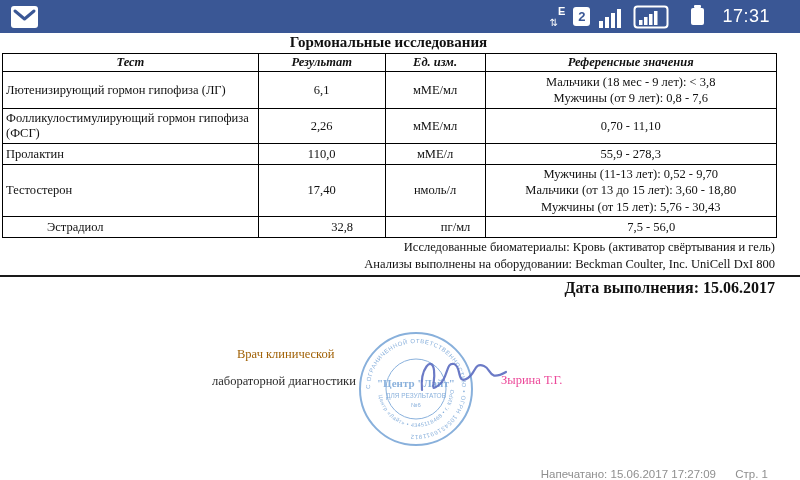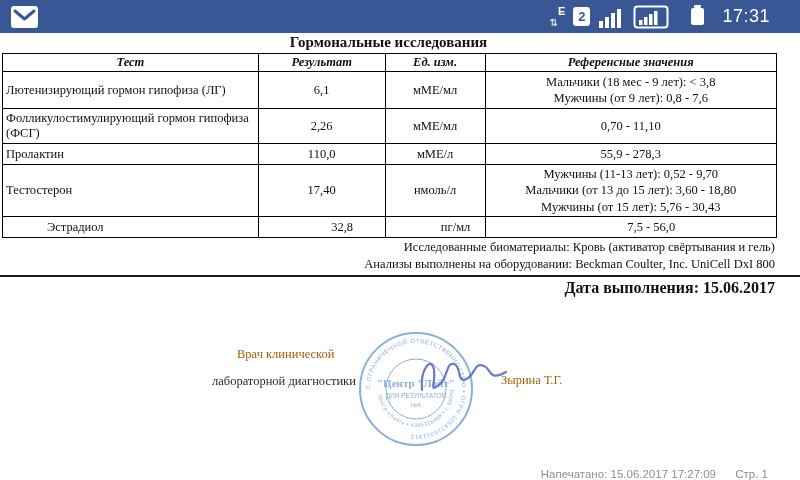--- a/index.html
+++ b/index.html
@@ -37,21 +37,21 @@
   tr.r1 td { height:37px; } tr.r2 td { height:35px; } tr.r3 td { height:21px; }
   tr.r4 td { height:52px; } tr.r5 td { height:21px;padding-left:44px; }
 
   .after-table { width:777px; text-align:right; font-size:12.5px; line-height:1.2; padding-top:2px; padding-right:2px; }
   .rule { width:800px; border-bottom:2px solid #1a1a1a; margin-top:3px; }
   .performed { width:777px; text-align:right; font-weight:bold; font-size:16px; padding:2px 2px 0 0; }
 
   
   .sig-role1 { position:absolute; left:213px; top:347px; font-size:12.5px; color:#a16207;margin-left:24px; }
   .sig-role2 { position:absolute; left:212px; top:374px; font-size:12.5px; color:#2b2b2b; }
-  .sig-name  { position:absolute; left:501px; top:373px; font-size:12.5px; color:#a16207; }
+  .sig-name  { position:absolute; left:501px; top:373px; font-size:12.5px; color:#ec4899; }
   .stamp { position:absolute; left:356px; top:329px; width:120px; height:120px; opacity:0.82; }
   .scribble { position:absolute; left:418px; top:350px; width:92px; height:52px; }
 
   
   .printed { position:absolute; right:32px; top:444px; font-family:"Liberation Sans", sans-serif;
     font-size:11.5px; color:#8f8f8f;margin-top:24px; }
   .printed .pg { margin-left:16px; }
 </style>
 </head>
 <body>

